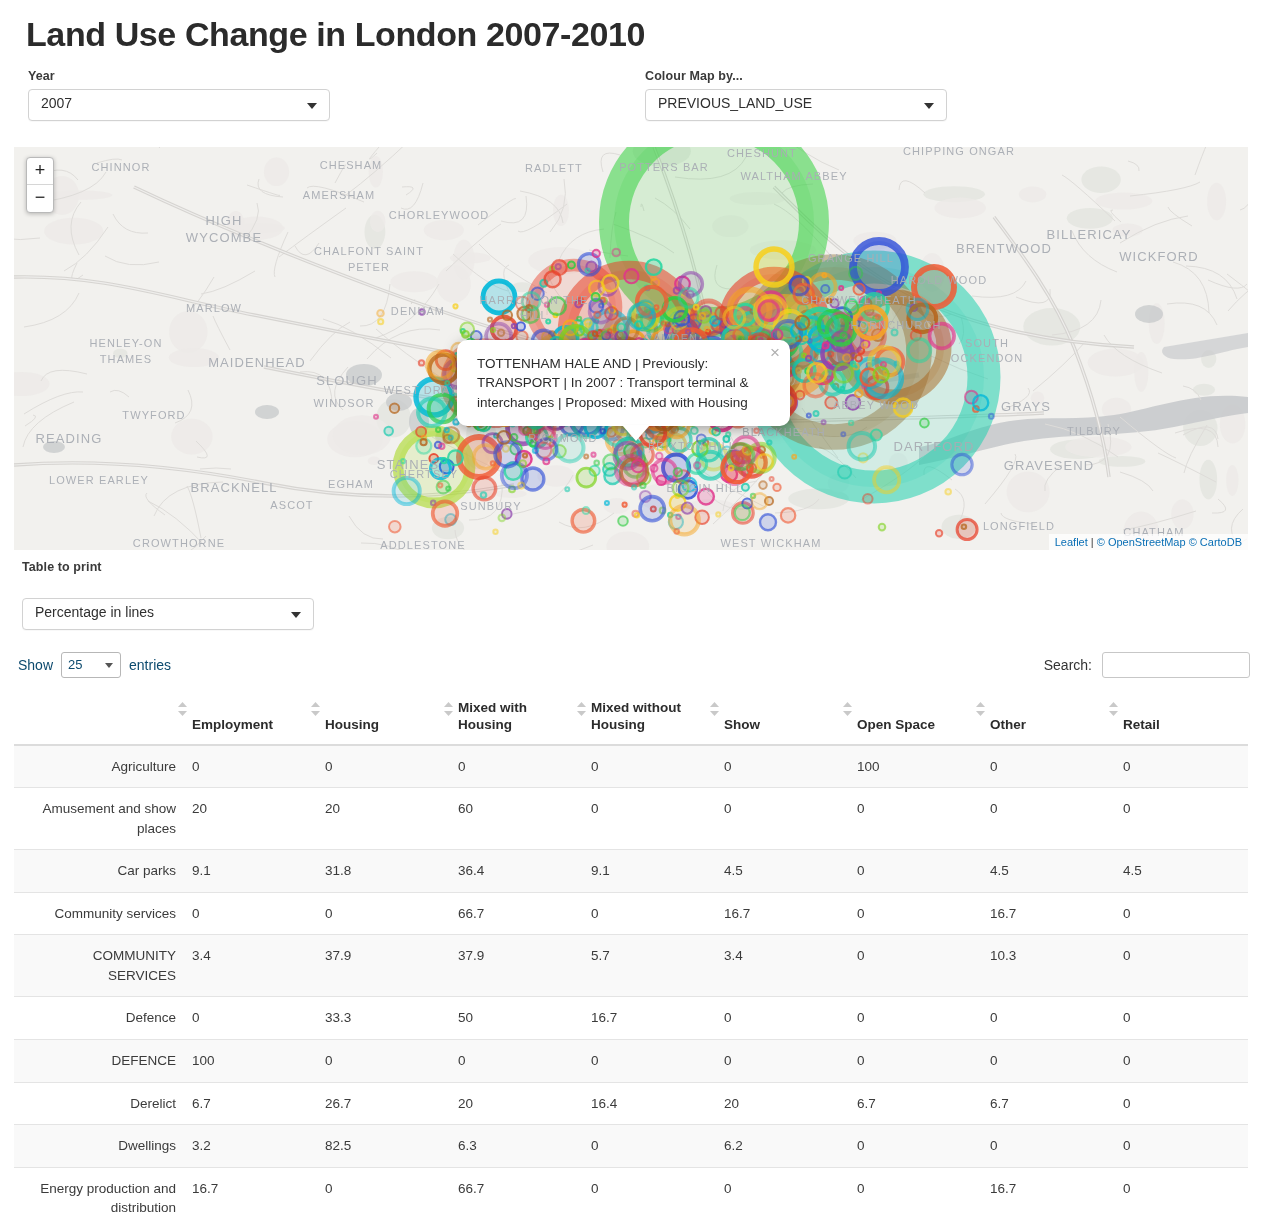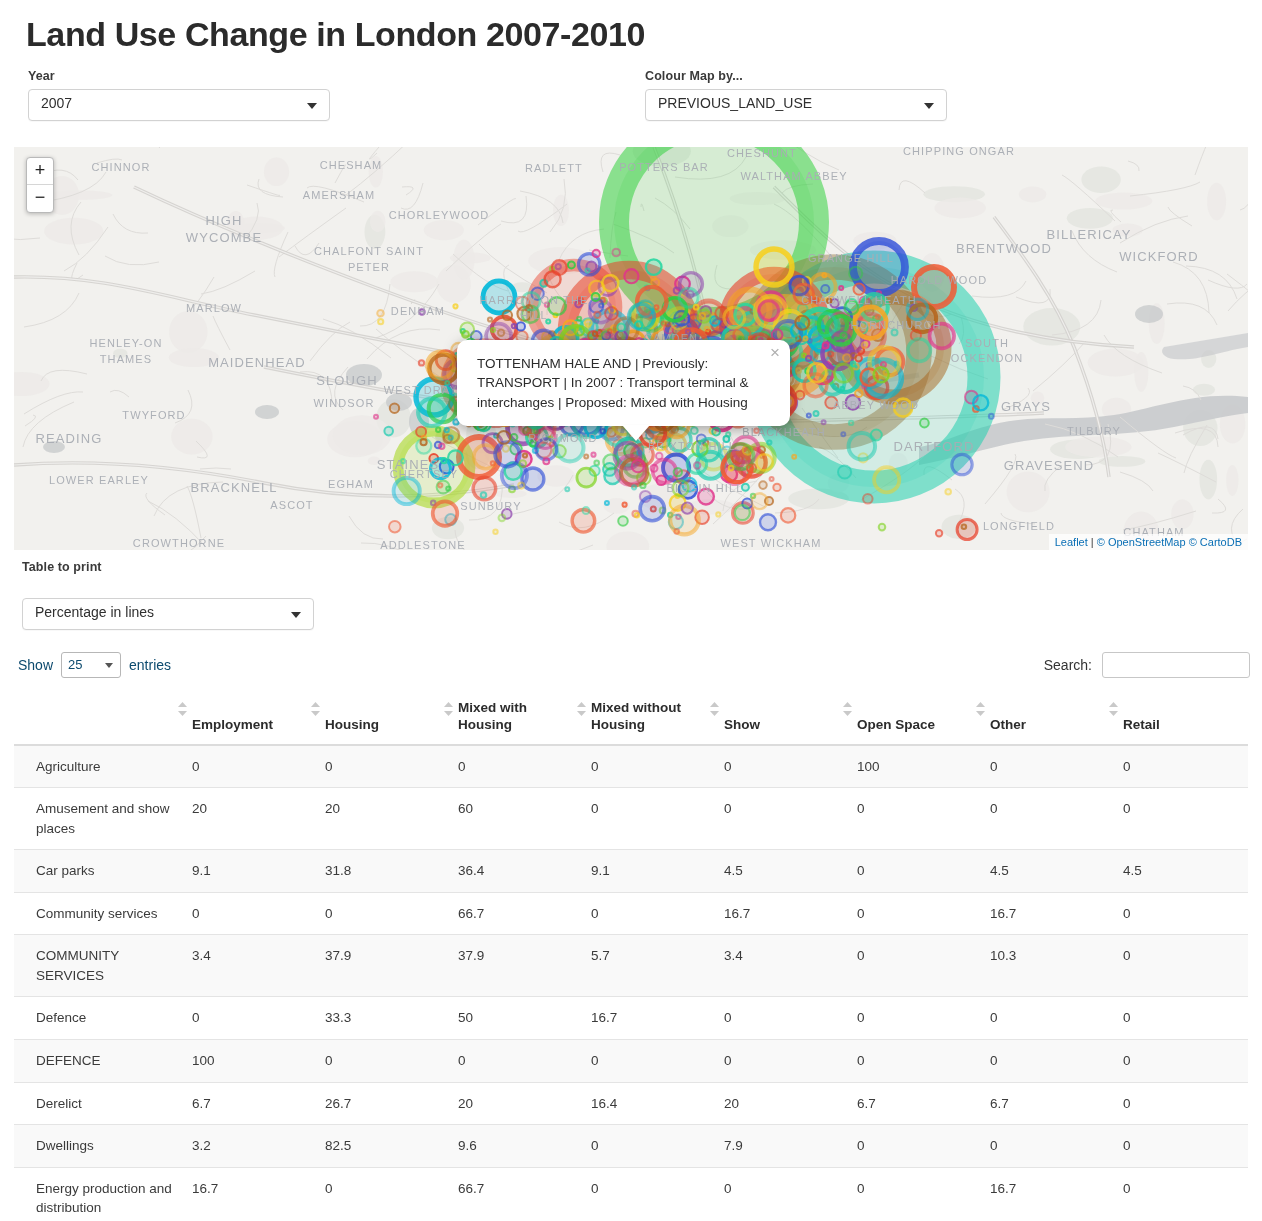--- a/index.html
+++ b/index.html
@@ -223,21 +223,21 @@
   table.dt tbody td {
     padding: 11px 8px;
     border-bottom: 1px solid #e4e4e4;
     color: #3b3b3b;
     vertical-align: top;
     line-height: 1.45;
   }
   table.dt tbody tr:nth-child(odd) td { background: #f9f9f9; }
   table.dt tbody tr:nth-child(even) td { background: #ffffff; }
 
-  .col-name { width: 170px; padding-left: 22px !important; }
+  .col-name { width: 170px; padding-left: 22px !important; text-align: right; }
   .col-num  { width: 133px; }
 </style>
 </head>
 <body>
 
 <h1 class="page-title">Land Use Change in London 2007-2010</h1>
 
 <div class="controls">
 
   <div class="control-block" id="year-block">
@@ -1657,23 +1657,23 @@
         <td class="col-num">16.4</td>
         <td class="col-num">20</td>
         <td class="col-num">6.7</td>
         <td class="col-num">6.7</td>
         <td class="col-num">0</td>
       </tr>
       <tr>
         <td class="col-name">Dwellings</td>
         <td class="col-num">3.2</td>
         <td class="col-num">82.5</td>
-        <td class="col-num">9.6</td>
-        <td class="col-num">0</td>
-        <td class="col-num">7.9</td>
+        <td class="col-num">6.3</td>
+        <td class="col-num">0</td>
+        <td class="col-num">6.2</td>
         <td class="col-num">0</td>
         <td class="col-num">0</td>
         <td class="col-num">0</td>
       </tr>
       <tr>
         <td class="col-name">Energy production and distribution</td>
         <td class="col-num">16.7</td>
         <td class="col-num">0</td>
         <td class="col-num">66.7</td>
         <td class="col-num">0</td>

